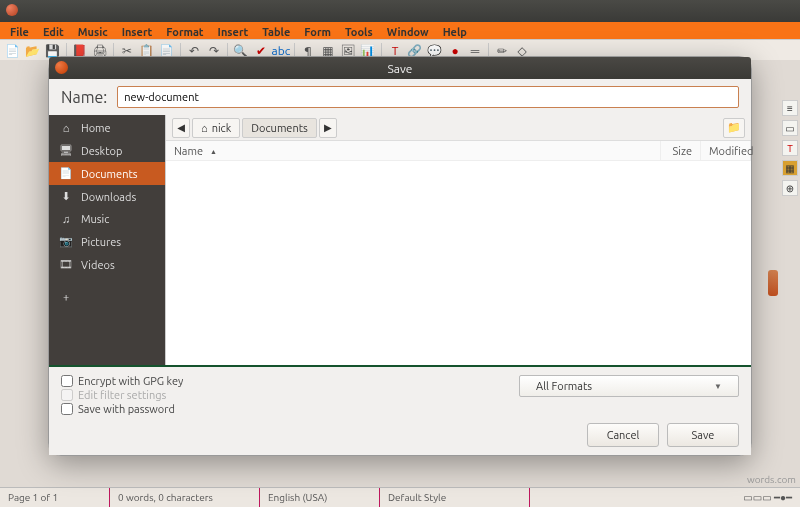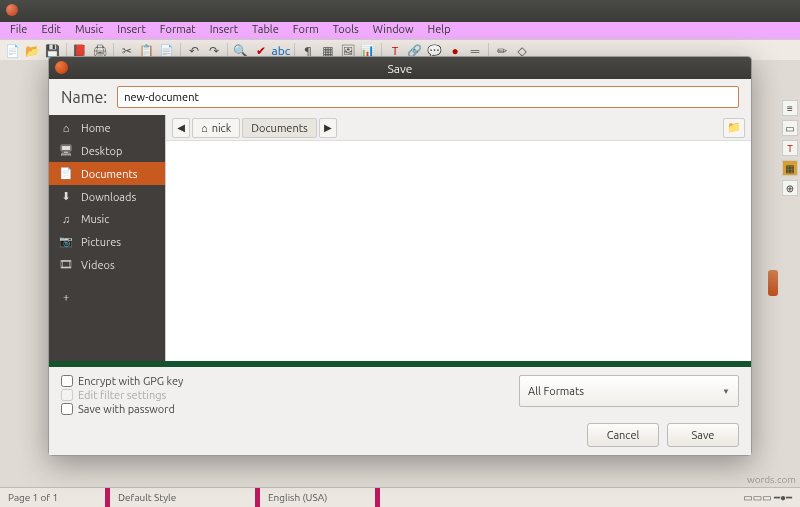--- a/index.html
+++ b/index.html
@@ -3,21 +3,21 @@
 <meta charset="utf-8">
 <style>
 * { box-sizing: border-box; margin: 0; padding: 0; font-family: "Ubuntu", "Segoe UI", sans-serif; }
 body { width: 800px; height: 507px; background: #f0ebe6; position: relative; overflow: hidden; font-size: 11px; color: #333; }
 
 
 .titlebar { height: 22px; background: linear-gradient(#4a4a46,#3a3a37); color: #ddd; display:flex; align-items:center; justify-content:center; font-size:12px; font-weight:bold; position:relative;}
 .titlebar .win-btn { position:absolute; left:6px; top:4px; width:12px; height:12px; border-radius:50%; background: radial-gradient(circle at 30% 30%, #f08060, #b04020);}
 
 
-.menubar { height: 18px; background:#f0abfc; border-bottom:1px solid #ccc; display:flex; align-items:flex-start; padding:0 4px; gap:2px;}
+.menubar { height: 18px; background:#f97316; border-bottom:1px solid #ccc; display:flex; align-items:flex-end; padding:0 4px; gap:2px;font-weight:bold;}
 .menubar span { padding:1px 6px; cursor:default; color:#333;}
 
 
 .toolbar { height:22px; background:#efeae4; border-bottom:1px solid #ccc; display:flex; align-items:center; padding:0 4px; gap:2px; overflow:hidden;}
 .toolbar .tbtn { width:18px; height:18px; display:inline-flex; align-items:center; justify-content:center; font-size:12px; color:#555;}
 .sep { width:1px; height:16px; background:#ccc; margin:0 2px;}
 
 
 .stylearea { height:22px; background:#efeae4; border-bottom:1px solid #ccc; display:flex; align-items:center; padding:2px 6px; }
 .stylearea .combo { width:50px; height:18px; border:1px solid #bbb; background:#fff; padding:0 3px; display:flex; align-items:center; font-size:10px; overflow:hidden; border-radius:2px;}
@@ -25,27 +25,27 @@
 
 .doc-area { position:absolute; top:60px; bottom:20px; left:0; right:0; background:#e0dad4; }
 .scroll-thumb { position:absolute; right:22px; top:270px; width:10px; height:26px; background: linear-gradient(#d08050,#c05020); border-radius:3px; z-index:1;}
 
 
 .right-sidebar { position:absolute; right:2px; top:100px; width:16px; display:flex; flex-direction:column; gap:4px;}
 .right-sidebar .sbicon { width:16px; height:16px; border:1px solid #ccc; background:#f4f4f0; display:flex; align-items:center; justify-content:center; font-size:10px;}
 
 
 .statusbar { position:absolute; bottom:0; left:0; right:0; height:20px; background:#ece7e1; border-top:1px solid #bbb; display:flex; align-items:center; font-size:10px; color:#555;}
-.statusbar .cell { border-right:5px solid #be185d; padding:0 8px; height:100%; display:flex; align-items:center;}
+.statusbar .cell { border-right:1px solid #be185d; padding:0 8px; height:100%; display:flex; align-items:center;}
 
 
 .watermark { position:absolute; right:4px; bottom:22px; font-size:10px; color:#999; z-index:50;}
 
 
-.dialog-overlay { position:absolute; top:56px; left:48px; width:704px; height:400px; background:#f2f0ee; border:1px solid #999; border-radius:4px; box-shadow:0 8px 30px rgba(0,0,0,.35); display:flex; flex-direction:column; z-index:100;}
+.dialog-overlay { position:absolute; top:56px; left:48px; width:704px; height:400px; background:#f2f0ee; border:1px solid #999; border-radius:13px; box-shadow:0 8px 30px rgba(0,0,0,.35); display:flex; flex-direction:column; z-index:100;}
 .dialog-titlebar { height:22px; background: linear-gradient(#4a4844,#3a3935); color:#eee; border-radius:3px 3px 0 0; display:flex; align-items:center; justify-content:center; font-size:12px; position:relative;}
 .dialog-titlebar .close-btn { position:absolute; left:6px; top:4px; width:13px; height:13px; border-radius:50%; background: radial-gradient(circle at 30% 30%, #f07a45, #c03a00);}
 
 .name-row { display:flex; align-items:center; padding:7px 12px; gap:10px;}
 .name-row label { font-size:16px; color:#444;}
 .name-row input { flex:1; height:22px; border:1px solid #c98050; border-radius:2px; padding:0 6px; font-size:11px; outline:none;}
 
 .body-row { flex:1; display:flex; min-height:0;}
 .places { width:116px; background:#423e3b; color:#ddd; display:flex; flex-direction:column; padding-top:2px;}
 .places .item { display:flex; align-items:center; gap:8px; padding:5px 10px; font-size:11px; cursor:default;}
@@ -61,27 +61,27 @@
 .path-bar .flex { flex:1;}
 .path-bar .newfolder { width:22px; height:20px; border:1px solid #ccc; border-radius:2px; background:#f7f5f2; display:flex; align-items:center; justify-content:center;}
 
 .file-header { height:20px; border-bottom:1px solid #eee; display:flex; font-size:11px; color:#555; background:#fafafa;}
 .file-header .col { padding:3px 8px; border-right:1px solid #eee; display:flex; align-items:center; gap:4px;}
 .file-header .col.name {flex:1;}
 .file-header .col.size {width:40px; justify-content:flex-end;}
 .file-header .col.mod {width:50px;}
 .file-list { flex:1; background:#fff;}
 
-.bottom-area { border-top:6px solid #14532d; padding:8px 12px; display:flex; flex-direction:column; gap:8px; background:#f2f0ee;}
+.bottom-area { border-top:2px solid #14532d; padding:8px 12px; display:flex; flex-direction:column; gap:8px; background:#f2f0ee;}
 .opts-row { display:flex; align-items:flex-start; justify-content:space-between;}
 .checks { display:flex; flex-direction:column; gap:2px; font-size:11px;}
 .checks label { display:flex; align-items:center; gap:5px; color:#444;}
 .checks label.disabled { color:#aaa;}
 .checks input[type=checkbox]{ width:12px; height:12px;}
-.format-combo { width:220px; height:32px; border:1px solid #bbb; background:linear-gradient(#fff,#f0eee9); border-radius:2px; display:flex; align-items:center; justify-content:space-between; padding:0 8px; font-size:11px;}
+.format-combo { width:220px; height:22px; border:1px solid #bbb; background:linear-gradient(#fff,#f0eee9); border-radius:2px; display:flex; align-items:center; justify-content:space-between; padding:0 16px; font-size:11px;}
 .format-combo .caret { font-size:8px; color:#666;}
 
 .buttons-row { display:flex; justify-content:flex-end; gap:8px;}
 .buttons-row button { min-width:72px; height:24px; border:1px solid #bbb; background:linear-gradient(#fdfcfa,#ece8e2); border-radius:3px; font-size:11px; color:#333; cursor:default;}
 
 .arrow-up::after{content:"▲"; font-size:7px; margin-left:3px;}
 </style>
 </head>
 <body>
 
@@ -149,22 +149,23 @@
 <div class="right-sidebar">
   <div class="sbicon">≡</div>
   <div class="sbicon">▭</div>
   <div class="sbicon" style="color:#c00;">T</div>
   <div class="sbicon" style="background:#d8a030;">▦</div>
   <div class="sbicon">⊕</div>
 </div>
 
 <div class="statusbar">
   <div class="cell" style="width:110px;">Page 1 of 1</div>
+  <div class="cell" style="width:150px;">0 words, 0 characters</div>
+  <div class="cell" style="width:120px;">English (USA)</div>
   <div class="cell" style="width:150px;">Default Style</div>
-  <div class="cell" style="width:120px;">English (USA)</div>
   <div class="cell" style="flex:1;border-right:none;"></div>
   <div class="cell" style="width:120px;border-right:none;justify-content:flex-end;">▭▭▭ ━●━</div>
 </div>
 
 <div class="watermark">words.com</div>
 
 <div class="dialog-overlay">
   <div class="dialog-titlebar">
     <div class="close-btn"></div>
     <span>Save</span>
@@ -219,20 +220,25 @@
           <span>nick</span>
         </div>
         <div class="crumb active">
           <span>Documents</span>
         </div>
         <div class="navbtn">▶</div>
         <div class="flex"></div>
         <div class="newfolder">
           <span>📁</span>
         </div>
+      </div>
+      <div class="file-header">
+        <div class="col name arrow-up">Name</div>
+        <div class="col size">Size</div>
+        <div class="col mod">Modified</div>
       </div>
       <div class="file-list"></div>
     </div>
   </div>
 
   <div class="bottom-area">
     <div class="opts-row">
       <div class="checks">
         <label>
             <input type="checkbox" style="">

